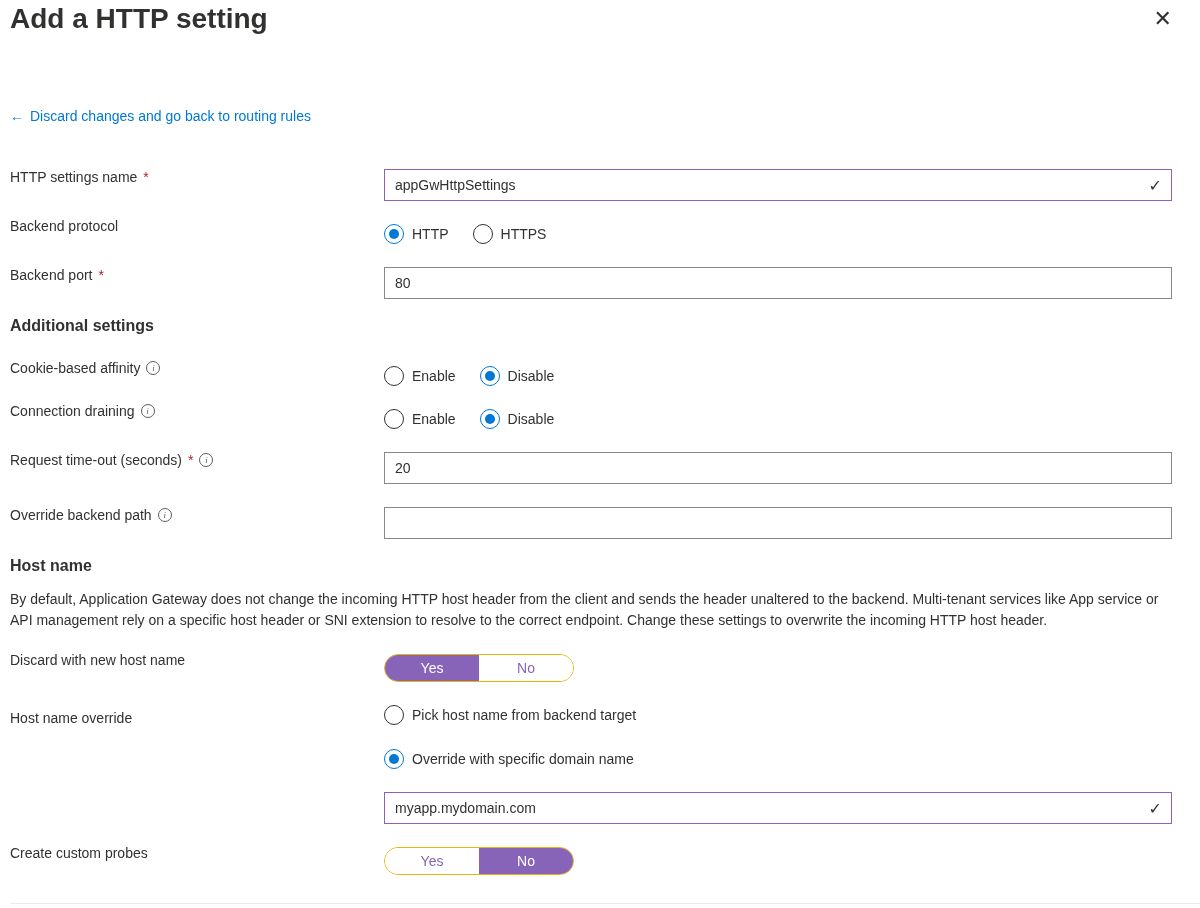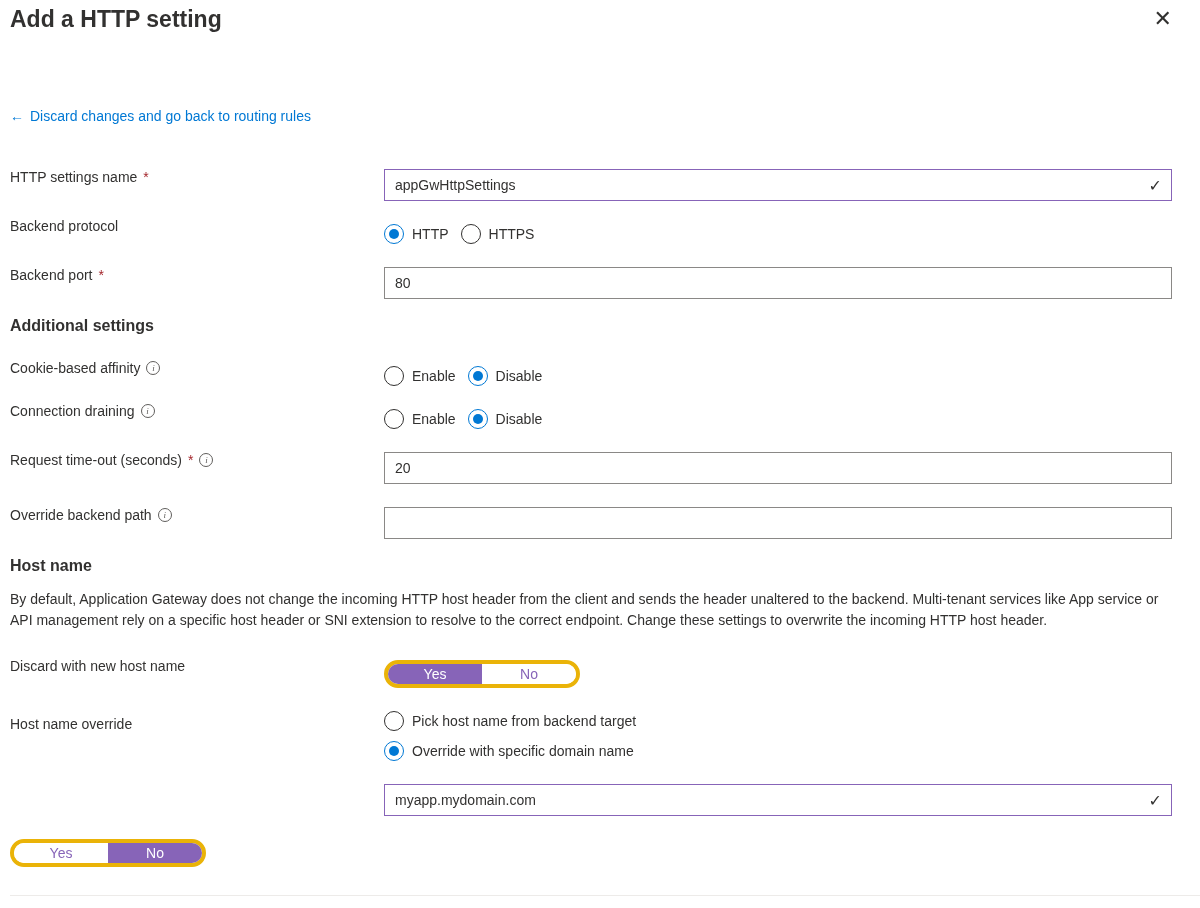--- a/index.html
+++ b/index.html
@@ -1,54 +1,54 @@
 <!DOCTYPE html>
 <html><head>
 <meta charset="utf-8">
 <style>
 * { box-sizing: border-box; margin: 0; padding: 0; }
 body { font-family: 'Segoe UI', Arial, sans-serif; font-size: 14px; color: #323130; background: #fff; width: 1200px; padding: 0 0 0 10px; }
 
 .header { display: flex; align-items: center; justify-content: space-between; padding: 2px 20px 0 0; }
-.header h1 { font-size: 23px; font-weight: 600; color: #323130; }
+.header h1 { font-size: 28px; font-weight: 600; color: #323130; }
 .close-x { font-size: 22px; color: #323130; cursor: pointer; font-weight: 300; padding: 4px 8px; }
 
 .discard-link { display: inline-flex; align-items: center; gap: 6px; color: #0078d4; text-decoration: none; margin-top: 72px; margin-bottom: 28px; cursor: pointer; }
 .discard-link .arrow { font-size: 14px; }
 
 .form-row { display: flex; align-items: center; margin-bottom: 6px; min-height: 34px; }
 .label-col { width: 374px; display: flex; align-items: center; gap: 6px; }
 .label-col .req { color: #a4262c; }
 .control-col { flex: 1; padding-right: 28px; margin-top: 17px; }
 
 .text-input { width: 100%; height: 32px; border: 1px solid #8a8886; padding: 0 40px 0 10px; font-size: 14px; font-family: inherit; color: #323130; }
 .text-input.valid-purple { border-color: #8764b8; }
 
 .input-wrap { position: relative; }
 .check-icon { position: absolute; right: 10px; top: 50%; transform: translateY(-50%); color: #323130; font-size: 16px; }
 
-.radio-group { display: flex; gap: 12px; align-items: center; }
+.radio-group { display: flex; gap: 24px; align-items: center; }
 .radio-opt { display: flex; align-items: center; gap: 8px; cursor: pointer; }
 .radio-circle { width: 20px; height: 20px; border: 1px solid #323130; border-radius: 50%; display: flex; align-items: center; justify-content: center; }
 .radio-circle.selected { border-color: #0078d4; }
 .radio-circle.selected::after { content: ''; width: 10px; height: 10px; background: #0078d4; border-radius: 50%; }
 .radio-label { font-size: 14px; }
 
 .section-head { font-weight: 600; font-size: 16px; margin-top: 18px; margin-bottom: 14px; }
 
 .info-icon { width: 14px; height: 14px; border: 1px solid #605e5c; border-radius: 50%; display: inline-flex; align-items: center; justify-content: center; font-size: 9px; color: #605e5c; font-style: italic; font-family: Georgia, serif; cursor: default; }
 
-.desc-text { font-size: 14px; line-height: 1.5; color: #323130; margin: 12px 28px 12px 0; }
-
-.pill-toggle { display: inline-flex; border: 4px solid #eab308; border-radius: 16px; overflow: hidden; height: 28px; }
+.desc-text { font-size: 14px; line-height: 1.5; color: #323130; margin: 12px 28px 6px 0; }
+
+.pill-toggle { display: inline-flex; border: 1px solid #eab308; border-radius: 16px; overflow: hidden; height: 28px; }
 .pill-half { width: 94px; display: flex; align-items: center; justify-content: center; cursor: pointer; font-size: 14px; }
 .pill-half.active { background: #8764b8; color: #fff; }
 .pill-half.inactive { background: #fff; color: #8764b8; }
 
-.radio-stack { display: flex; flex-direction: column; gap: 10px; }
+.radio-stack { display: flex; flex-direction: column; gap: 24px; }
 
 .footer { border-top: 1px solid #edebe9; padding: 14px 0; margin-top: 28px; display: flex; gap: 10px; }
 .btn { height: 48px; padding: 0 22px; font-size: 14px; font-family: inherit; cursor: pointer; border: none; }
 .btn.primary { background: #0078d4; color: #fff; font-weight: 600; }
 .btn.secondary { background: #a3a3a3; border: 1px solid #8a8886; color: #323130; }
 </style>
 </head>
 <body>
 
 
@@ -214,20 +214,23 @@
   <div class="control-col">
     <div class="input-wrap">
       <input class="text-input valid-purple" value="myapp.mydomain.com" style="">
       <span class="check-icon">✓</span>
     </div>
   </div>
 </div>
 
 
 <div class="form-row">
+  <div class="label-col">
+    <span>Create custom probes</span>
+  </div>
   <div class="control-col">
     <div class="pill-toggle">
       <div class="pill-half inactive">Yes</div>
       <div class="pill-half active">No</div>
     </div>
   </div>
 </div>
 
 <div class="footer">
   <button class="btn primary">Add</button>

